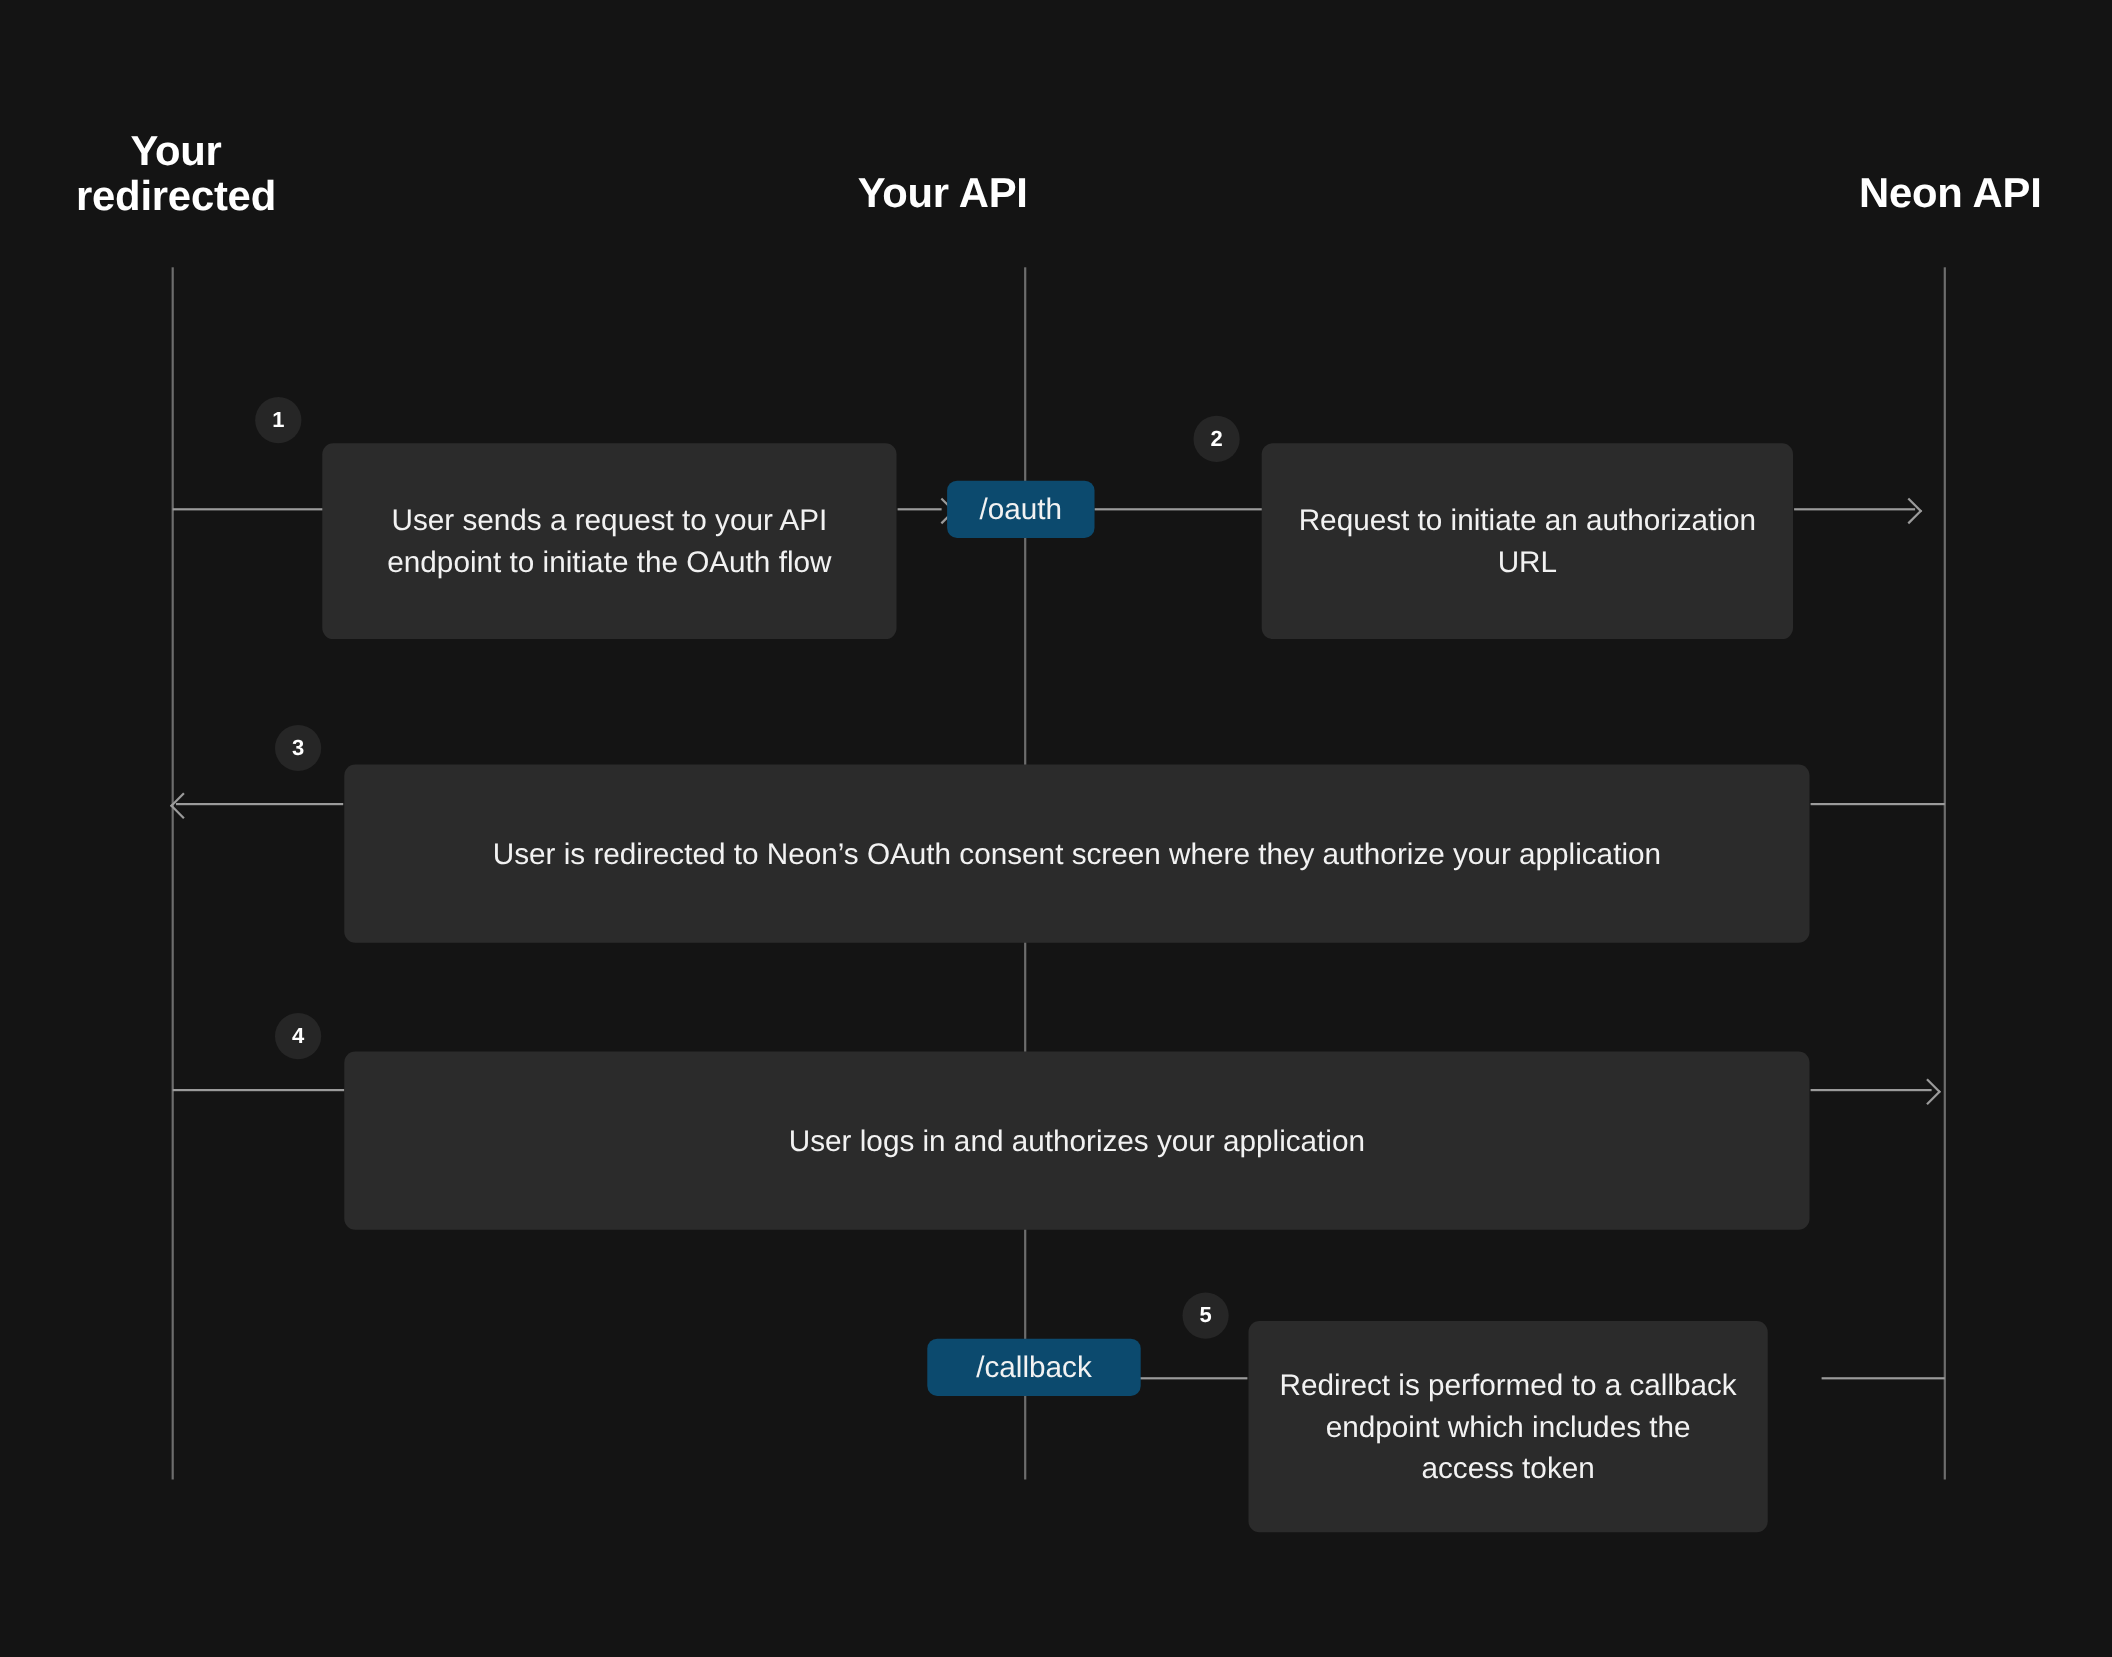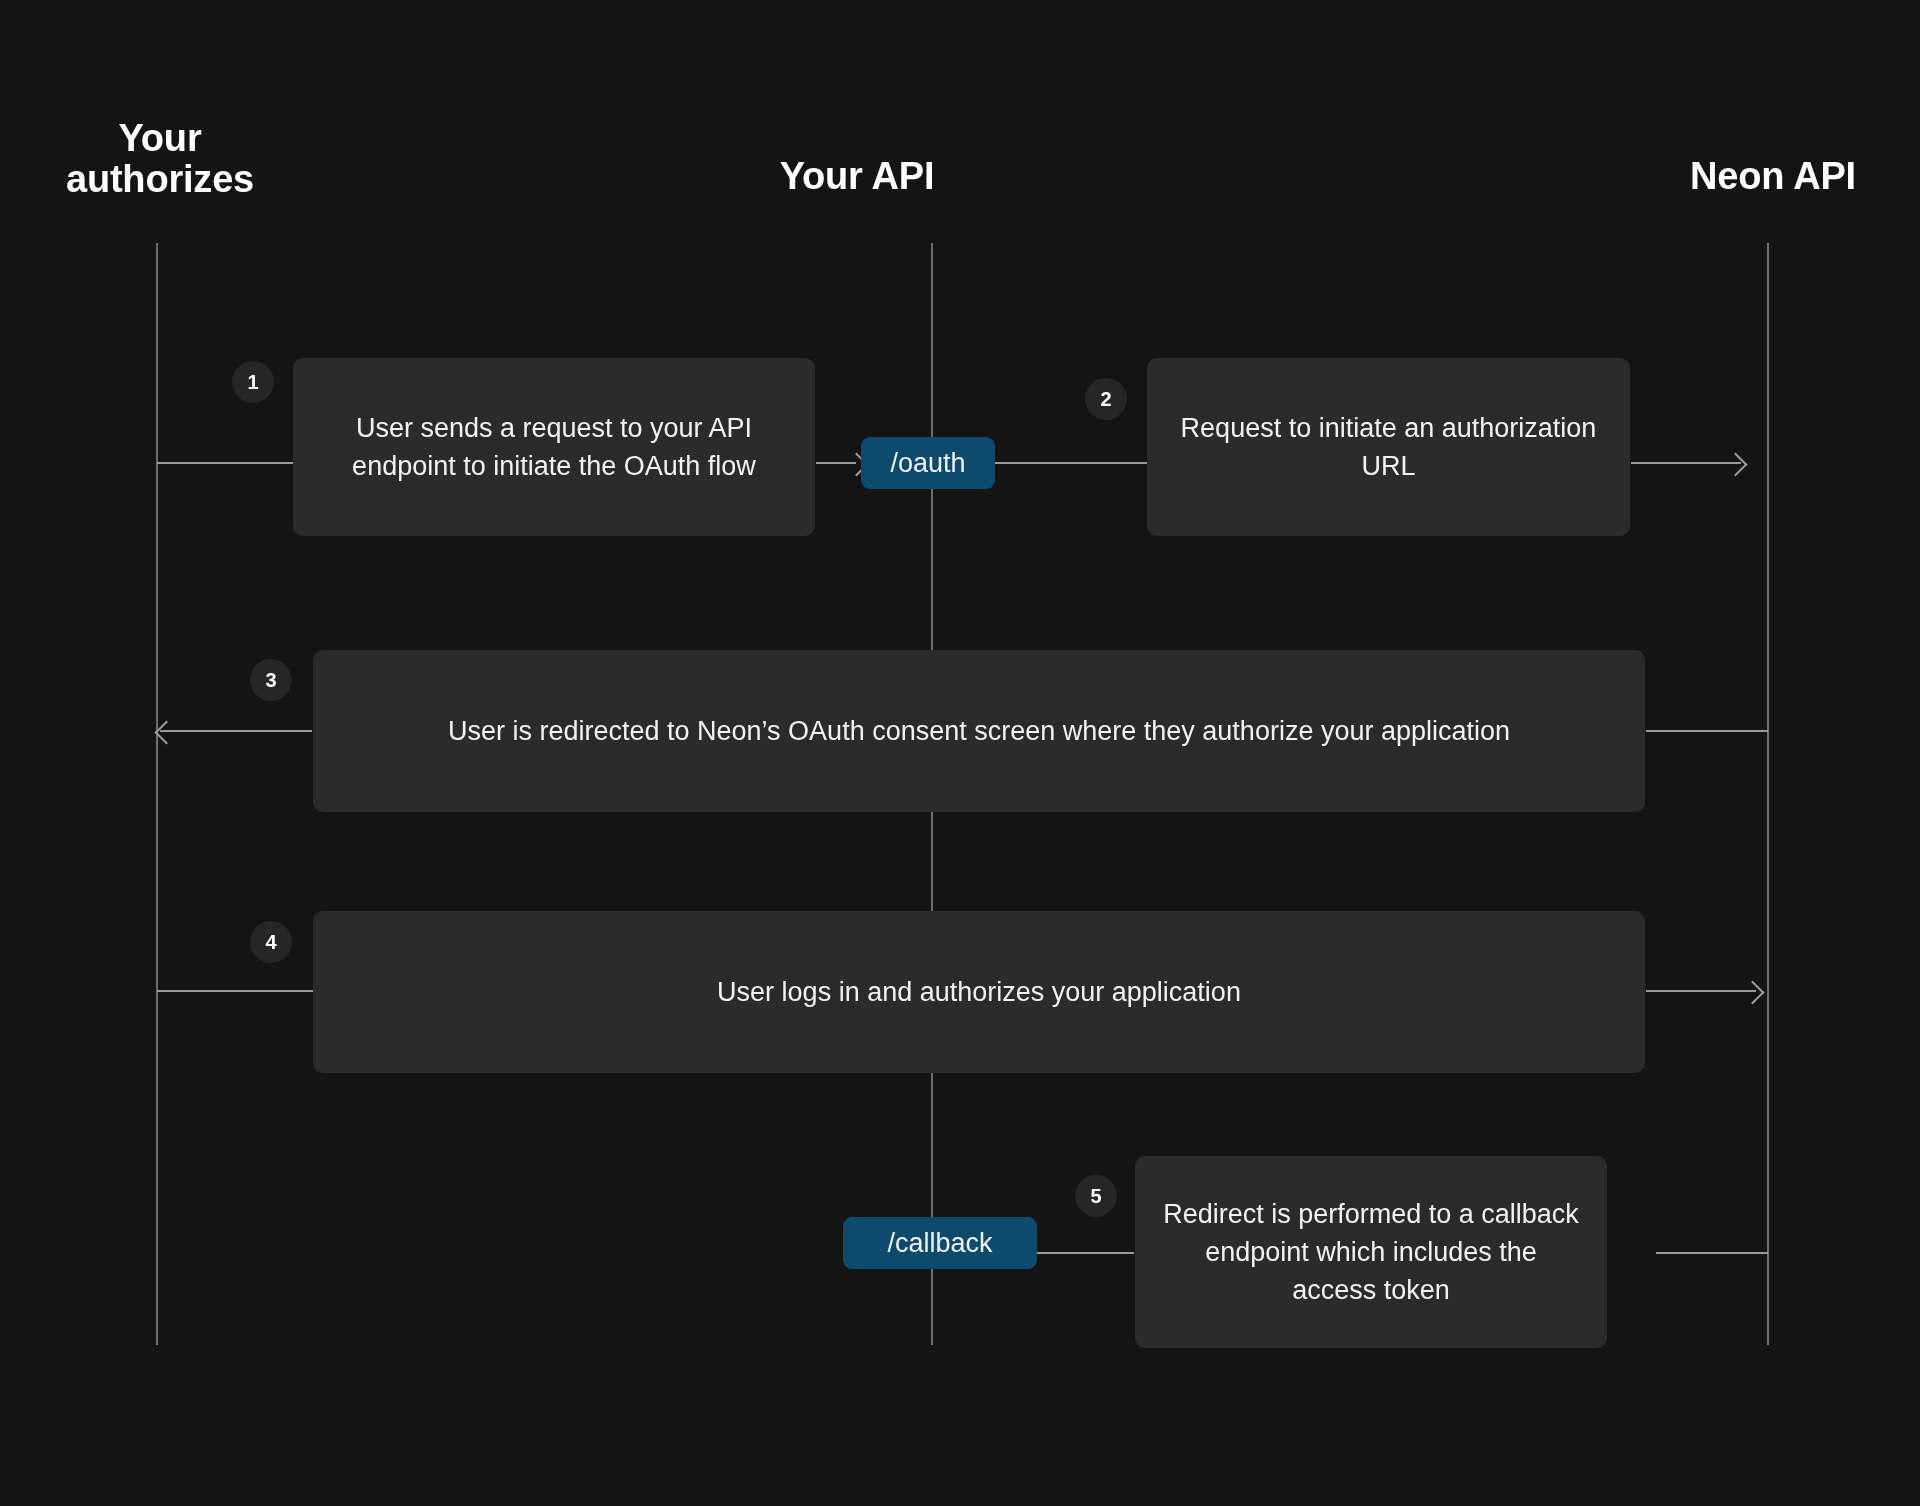--- a/index.html
+++ b/index.html
@@ -66,20 +66,21 @@
     border-radius: 10px;
     color: #f2f2f2;
     font-size: 27px;
     line-height: 1.42;
     display: flex;
     align-items: center;
     justify-content: center;
     text-align: center;
     box-sizing: border-box;
     padding: 14px 26px;
+    margin-top: 45px;
   }
 
   
   .badge {
     position: absolute;
     width: 42px;
     height: 42px;
     border-radius: 50%;
     background: #262626;
     color: #ffffff;
@@ -125,21 +126,21 @@
   #pill-oauth    { left: 861px; top: 437px;  width: 134px; height: 52px; }
   #pill-callback { left: 843px; top: 1217px; width: 194px; height: 52px; }
 </style>
 </head>
 <body>
 
 <div id="canvas">
 
   <div class="participant" id="p-app">
     <div>Your</div>
-    <div>authorizes</div>
+    <div>redirected</div>
   </div>
   <div class="participant" id="p-yourapi">Your API</div>
   <div class="participant" id="p-neonapi">Neon API</div>
 
   <div class="lifeline" id="ll-app"></div>
   <div class="lifeline" id="ll-yourapi"></div>
   <div class="lifeline" id="ll-neonapi"></div>
 
   <div class="hline" style="left:157px; top:462px; width:140px;"></div>
   <div class="hline" style="left:816px; top:462px; width:40px;"></div>

